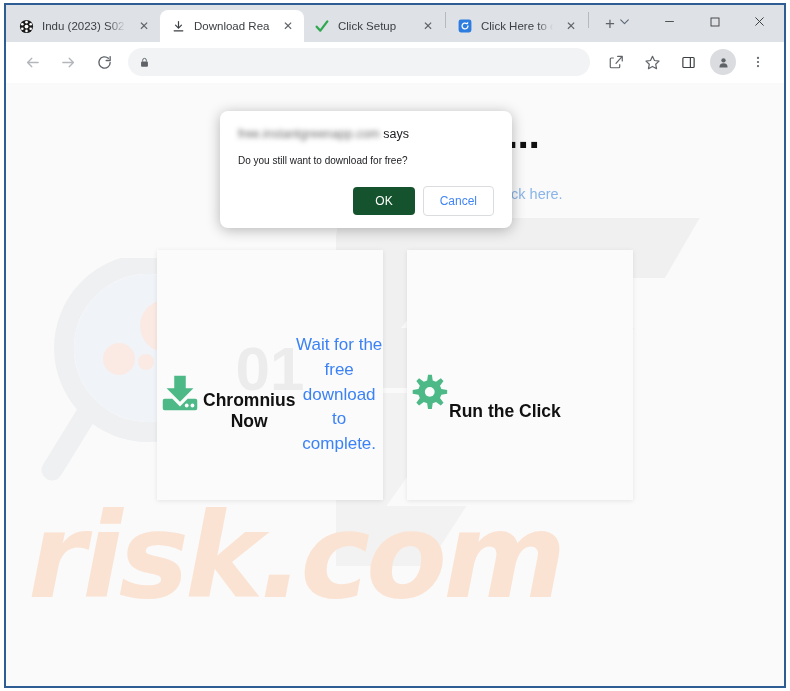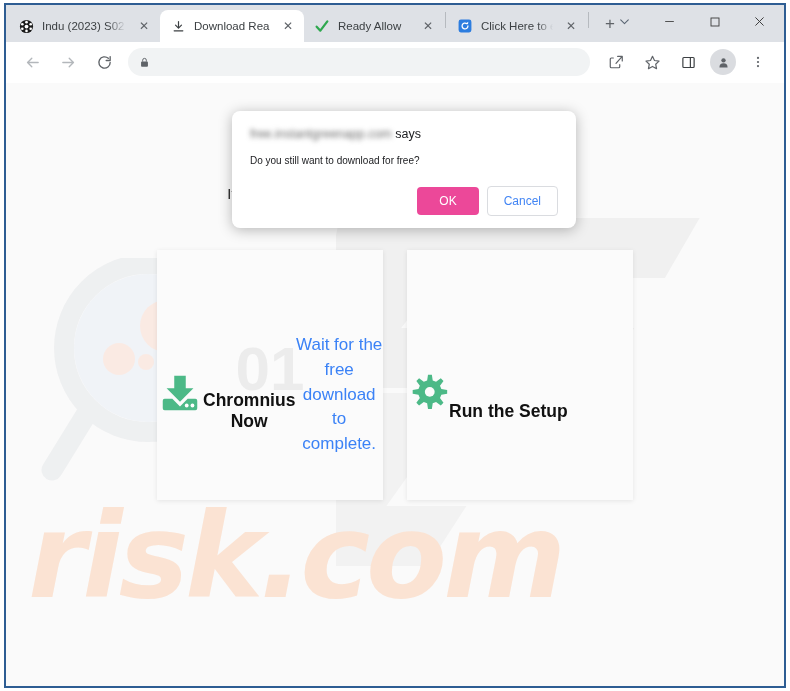--- a/index.html
+++ b/index.html
@@ -298,23 +298,23 @@
     color: #3b82f6;
     line-height: 1.45;
     width: 176px;
     position: relative;
     z-index: 2;
   }
 
   
   .dialog {
     position: absolute;
-    left: 226px;
+    left: 214px;
     top: 28px;
-    width: 344px;
+    width: 292px;
     background: #ffffff;
     border-radius: 8px;
     box-shadow: 0 2px 14px rgba(0,0,0,0.28);
     z-index: 50;
     padding: 16px 18px 12px 18px;
     box-sizing: border-box;
   }
   .dialog-origin {
     font-size: 12.5px;
     color: #202124;
@@ -329,21 +329,21 @@
     color: #202124;
     margin-bottom: 20px;
   }
   .dialog-actions {
     display: flex;
     justify-content: flex-end;
     align-items: center;
     gap: 8px;
   }
   .btn-ok {
-    background: #ec4899;
+    background: #14532d;
     color: #ffffff;
     border: none;
     border-radius: 4px;
     font-size: 12px;
     padding: 7px 22px;
     font-family: "Liberation Sans", sans-serif;
     cursor: pointer;
   }
   .btn-cancel {
     background: #ffffff;
@@ -392,21 +392,21 @@
       <span class="tab-title">Download Ready</span>
       <span class="tab-close">✕</span>
     </div>
 
     <div class="tab inactive" style="width:140px">
       <span class="favicon">
         <svg width="16" height="16" viewBox="0 0 24 24" fill="none" stroke="#2fa84f" stroke-width="3.4" stroke-linecap="round" stroke-linejoin="round">
           <path d="M4 13 L9.5 19 L20 5"></path>
         </svg>
       </span>
-      <span class="tab-title">Ready Allow</span>
+      <span class="tab-title">Click Setup</span>
       <span class="tab-close">✕</span>
     </div>
 
     <div class="tab-sep"></div>
 
     <div class="tab inactive" style="width:140px">
       <span class="favicon">
         <svg width="14" height="14" viewBox="0 0 24 24">
           <rect x="1" y="1" width="22" height="22" rx="4" fill="#2c7ddf"></rect>
           <path d="M17 12 a5 5 0 1 1 -2.1 -4.05" fill="none" stroke="#ffffff" stroke-width="2.2" stroke-linecap="round"></path>
@@ -563,21 +563,21 @@
 
         <div class="card">
           <div class="card-icon">
             <svg width="42" height="42" viewBox="0 0 48 48">
               <g fill="#4cb987">
                 <path d="M24 3 L28.4 3 L29.4 9.6 L33.2 11.2 L38.6 7.2 L41.7 10.3 L37.7 15.7 L39.3 19.5 L45.9 20.5 L45.9 24.9 L39.3 25.9 L37.7 29.7 L41.7 35.1 L38.6 38.2 L33.2 34.2 L29.4 35.8 L28.4 42.4 L24 42.4 L23 35.8 L19.2 34.2 L13.8 38.2 L10.7 35.1 L14.7 29.7 L13.1 25.9 L6.5 24.9 L6.5 20.5 L13.1 19.5 L14.7 15.7 L10.7 10.3 L13.8 7.2 L19.2 11.2 L23 9.6 Z"></path>
               </g>
               <circle cx="26" cy="22.7" r="5.6" fill="#fbfbfb"></circle>
             </svg>
           </div>
-          <div class="card-title">Run the Setup</div>
+          <div class="card-title">Run the Click</div>
         </div>
 
       </div>
     </div>
 
     <div class="dialog">
       <div class="dialog-origin">
         <span class="host">free.instantgreenapp.com</span>
         <span>says</span>
       </div>

